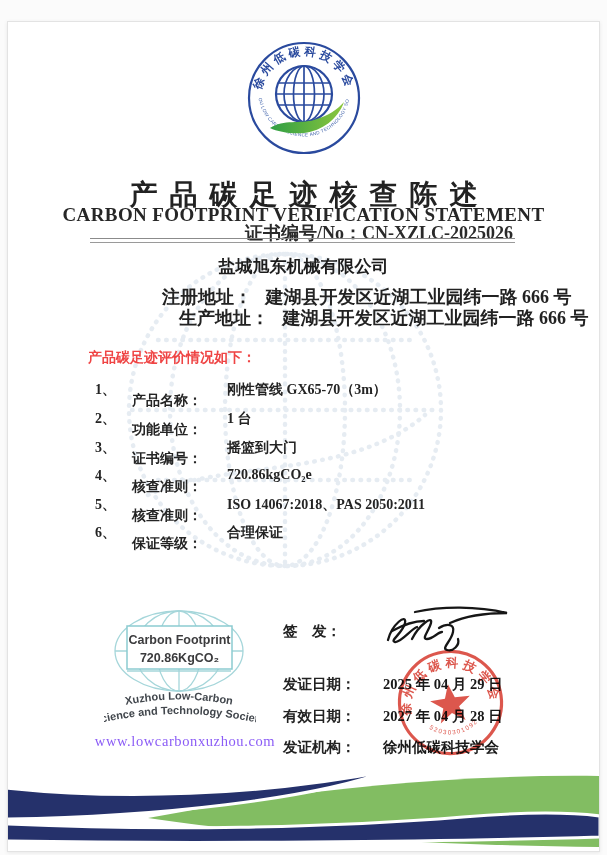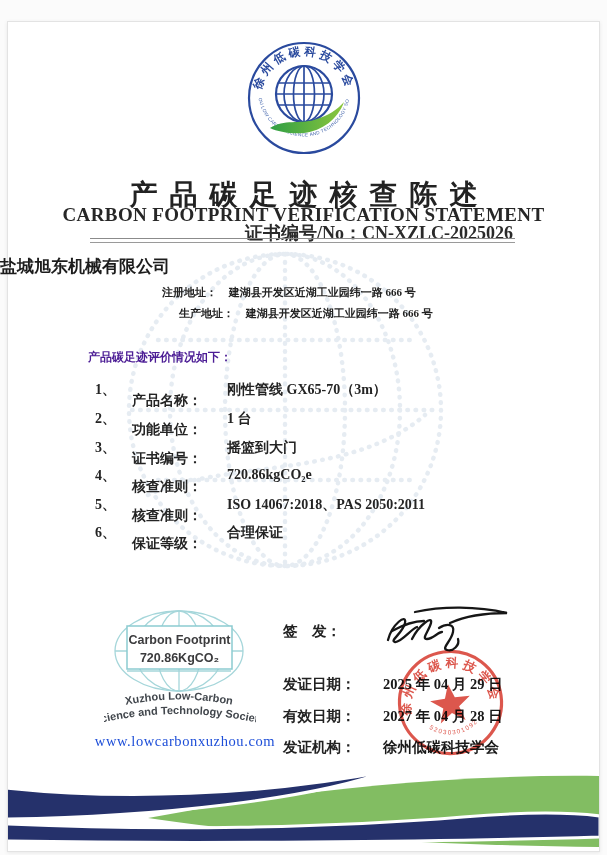--- a/index.html
+++ b/index.html
@@ -31,39 +31,39 @@
     position:absolute; top:221px; left:0; width:513px; text-align:right;
     font-size:18px; font-weight:bold; color:#2a2a2a;
   }
   .rule-double {
     position:absolute; top:238px; left:90px; width:425px; height:3px;
     border-top:1.4px solid #8b8b8b; border-bottom:1px solid #9a9a9a;
   }
 
   
   .company-name {
-    position:absolute; top:255px; left:0; width:607px; 
+    position:absolute; top:255px; left:0; width:607px; text-align:center;
     font-size:17px; font-weight:bold; color:#1c1c1c;
   }
-  .addr-row { position:absolute; left:162px; font-size:11px; font-weight:bold; color:#222; }
+  .addr-row { position:absolute; left:162px; font-size:18px; font-weight:bold; color:#222; }
   .addr-row .lab { margin-right:9px; }
   .addr-reg { top:285px; } .addr-prod { top:306px;margin-left:17px; }
 
   
-  .section-heading { position:absolute; top:349px; left:88px; font-size:12px; font-weight:bold; color:#4c1d95; }
+  .section-heading { position:absolute; top:349px; left:88px; font-size:14px; font-weight:bold; color:#ef4444; }
   .item-row { position:absolute; left:95px; display:flex; font-size:14px; font-weight:bold; color:#242424; }
   .item-no { width:37px; }
   .item-label { width:95px;margin-top:11px; }
   .r0{top:381px}.r1{top:410px}.r2{top:439px}.r3{top:467px}.r4{top:496px}.r5{top:524px}
 
   
   .badge-svg { position:absolute; left:104px; top:604px; }
   .website {
     position:absolute; left:90px; top:733px; width:190px; text-align:center;
-    font-size:14.5px; letter-spacing:.6px; color:#1d4ed8;
+    font-size:14.5px; letter-spacing:.6px; color:#8b5cf6;
   }
 
   
   .issue-label { position:absolute; left:283px; font-size:14.5px; font-weight:bold; color:#222; }
   .issue-value { position:absolute; left:383px; font-size:14.5px; font-weight:bold; color:#191919; }
   .y-sign{top:622px}.y-issue{top:675px}.y-valid{top:707px}.y-issuer{top:738px}
   .signature { position:absolute; left:380px; top:604px; }
   .stamp { position:absolute; left:394px; top:646px; opacity:.84; mix-blend-mode:multiply; }
 
   

